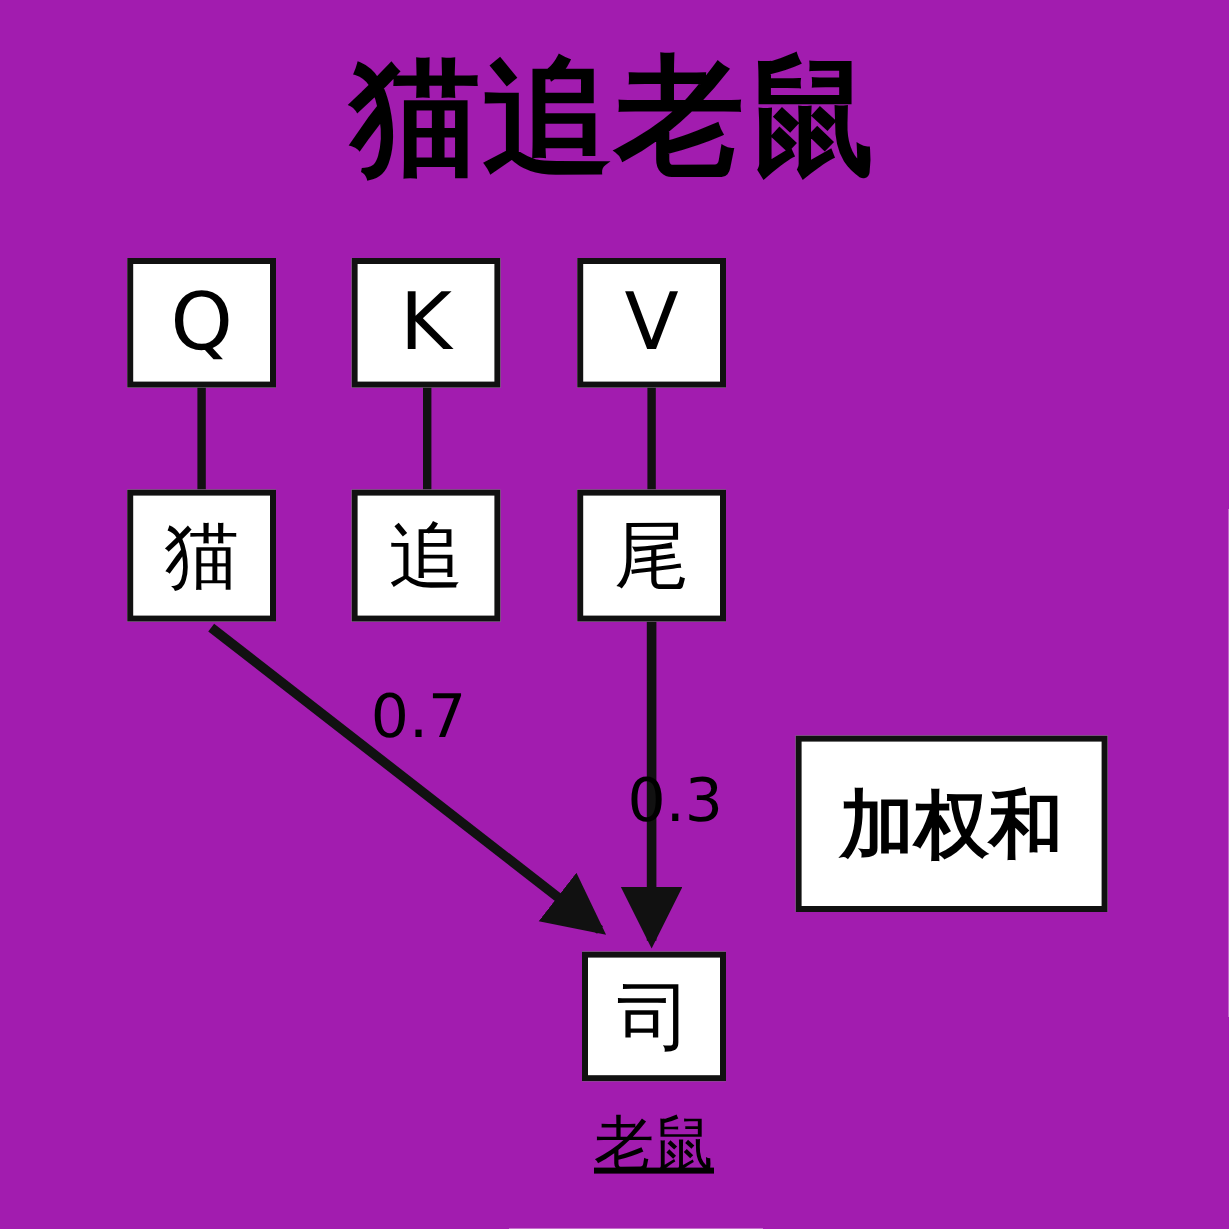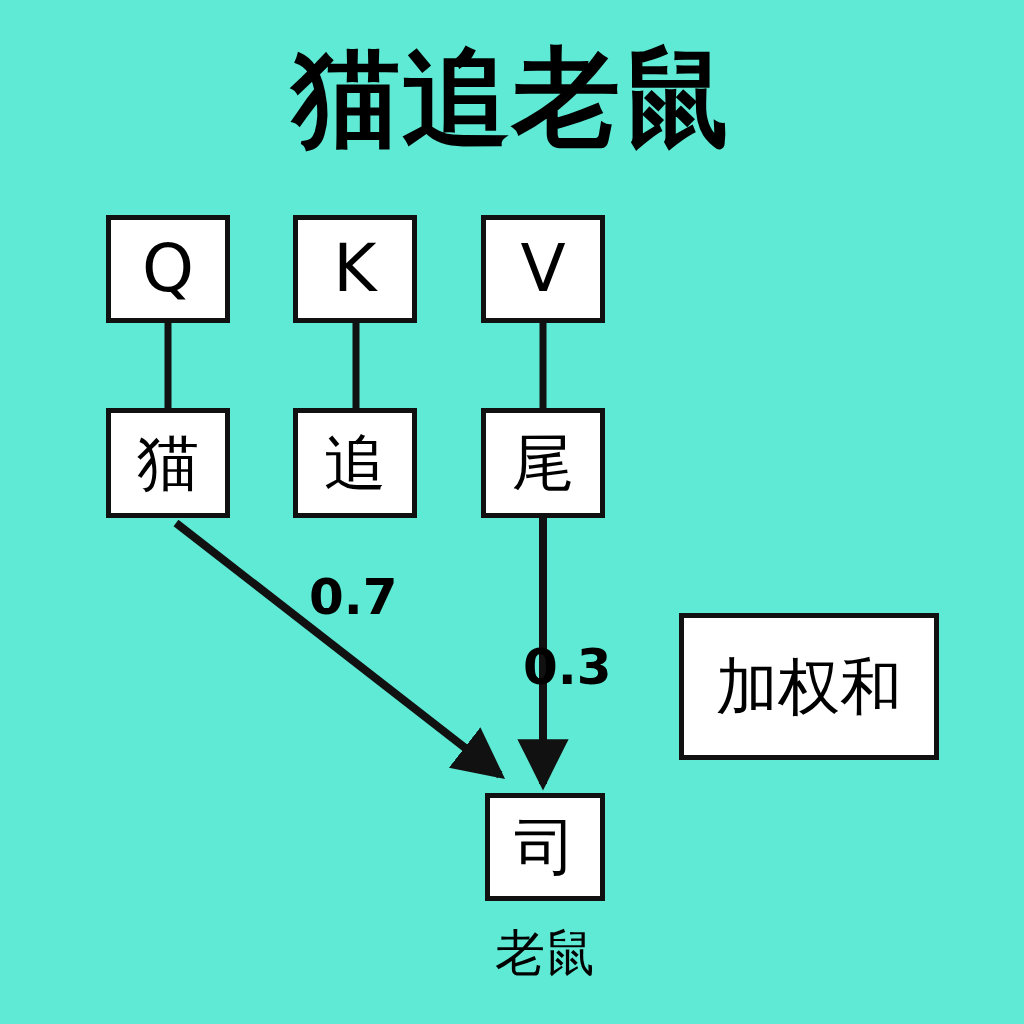--- a/index.html
+++ b/index.html
@@ -9,21 +9,21 @@
     background: #ffffff;
   }
   body {
     font-family: "DejaVu Sans", "Liberation Sans", sans-serif;
     color: #000000;
   }
   #canvas {
     position: relative;
     width: 1024px;
     height: 1024px;
-    background: #5eead4;
+    background: #a21caf;
     overflow: hidden;
   }
   #edges {
     position: absolute;
     left: 0;
     top: 0;
     width: 1024px;
     height: 1024px;
     pointer-events: none;
   }
@@ -56,39 +56,39 @@
     font-weight: 400;
     line-height: 1;
   }
   .node-cjk {
     font-size: 62px;
     font-weight: 400;
     line-height: 1;
   }
   .node-wide {
     font-size: 62px;
-    font-weight: 400;
+    font-weight: 700;
     line-height: 1;
-    margin-left: 16px;
   }
   .caption {
     position: absolute;
     text-align: center;
     font-size: 50px;
     line-height: 56px;
     font-weight: 400;
     color: #000000;
     white-space: nowrap;
     z-index: 3;
+    text-decoration: underline;
   }
   .edge-label {
     position: absolute;
     font-size: 50px;
     line-height: 54px;
-    font-weight: 700;
+    font-weight: 400;
     color: #000000;
     white-space: nowrap;
     z-index: 4;
   }
 </style>
 </head>
 <body>
 
 <div id="canvas">
 

